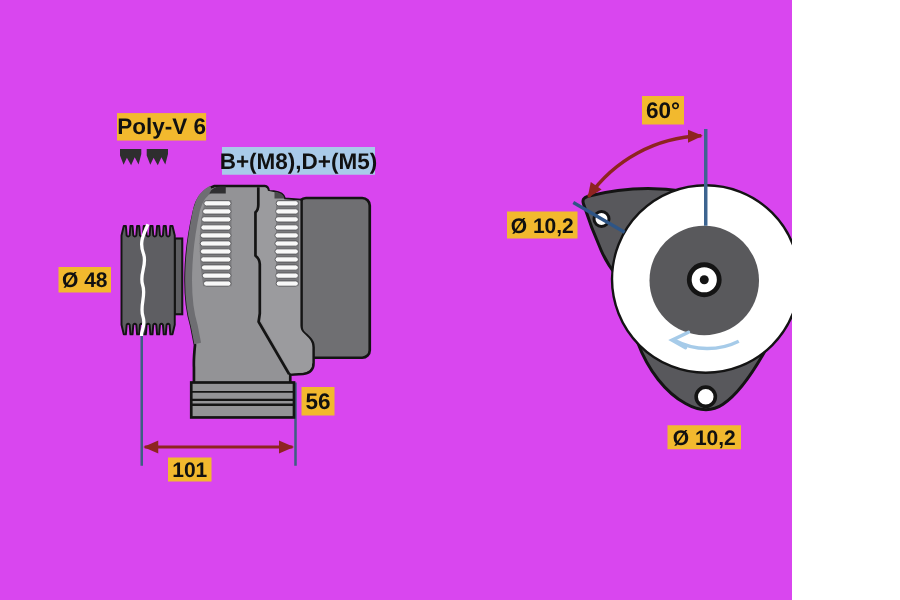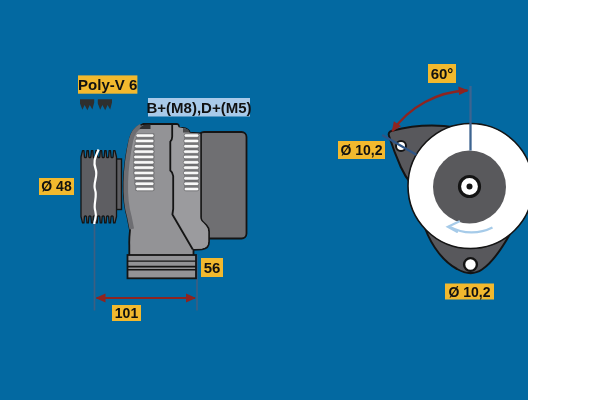--- a/index.html
+++ b/index.html
@@ -1,16 +1,16 @@
 <!DOCTYPE html>
 <html><head>
 <meta charset="utf-8">
 <style>
   html,body{margin:0;padding:0;background:#ffffff;}
-  #stage{position:relative;width:528px;height:400px;background:#0369a1;overflow:hidden;}
+  #stage{position:relative;width:528px;height:400px;background:#d946ef;overflow:hidden;}
   svg{position:absolute;left:0;top:0;}
   text{font-family:"Liberation Sans",sans-serif;font-weight:bold;fill:#111111;}
 </style>
 </head>
 <body>
 <div id="stage">
 <svg width="600" height="400" viewBox="0 0 600 400">
   <defs>
     <marker id="arrR" markerWidth="12" markerHeight="10" refX="9" refY="5" orient="auto" markerUnits="userSpaceOnUse">
       <path d="M0,0.6 L10,5 L0,9.4 z" fill="#8e2420"></path>

